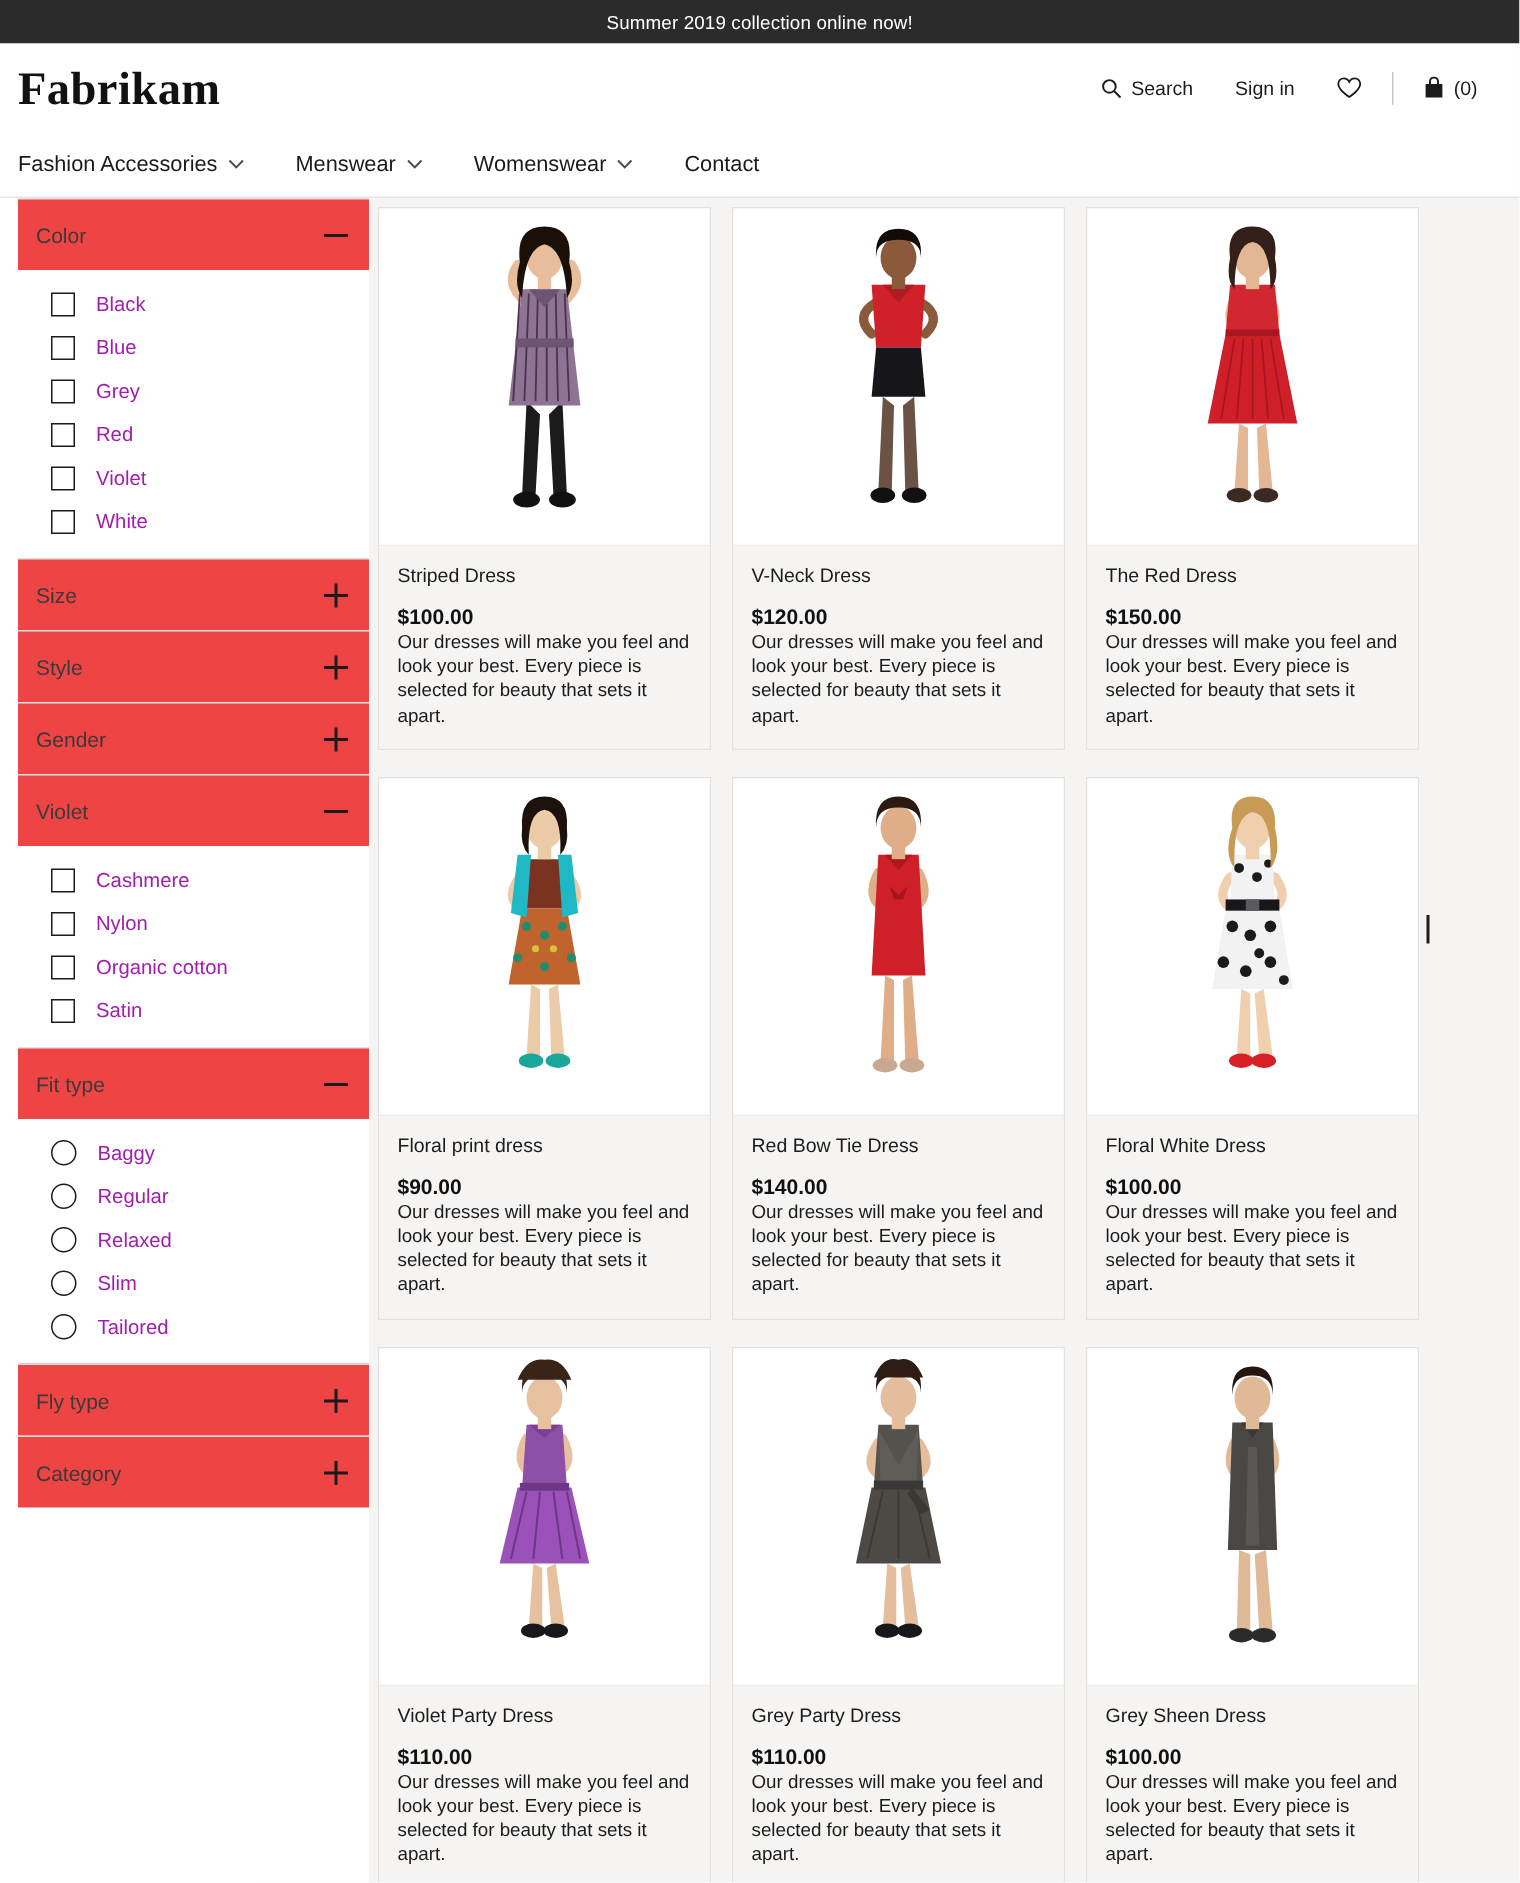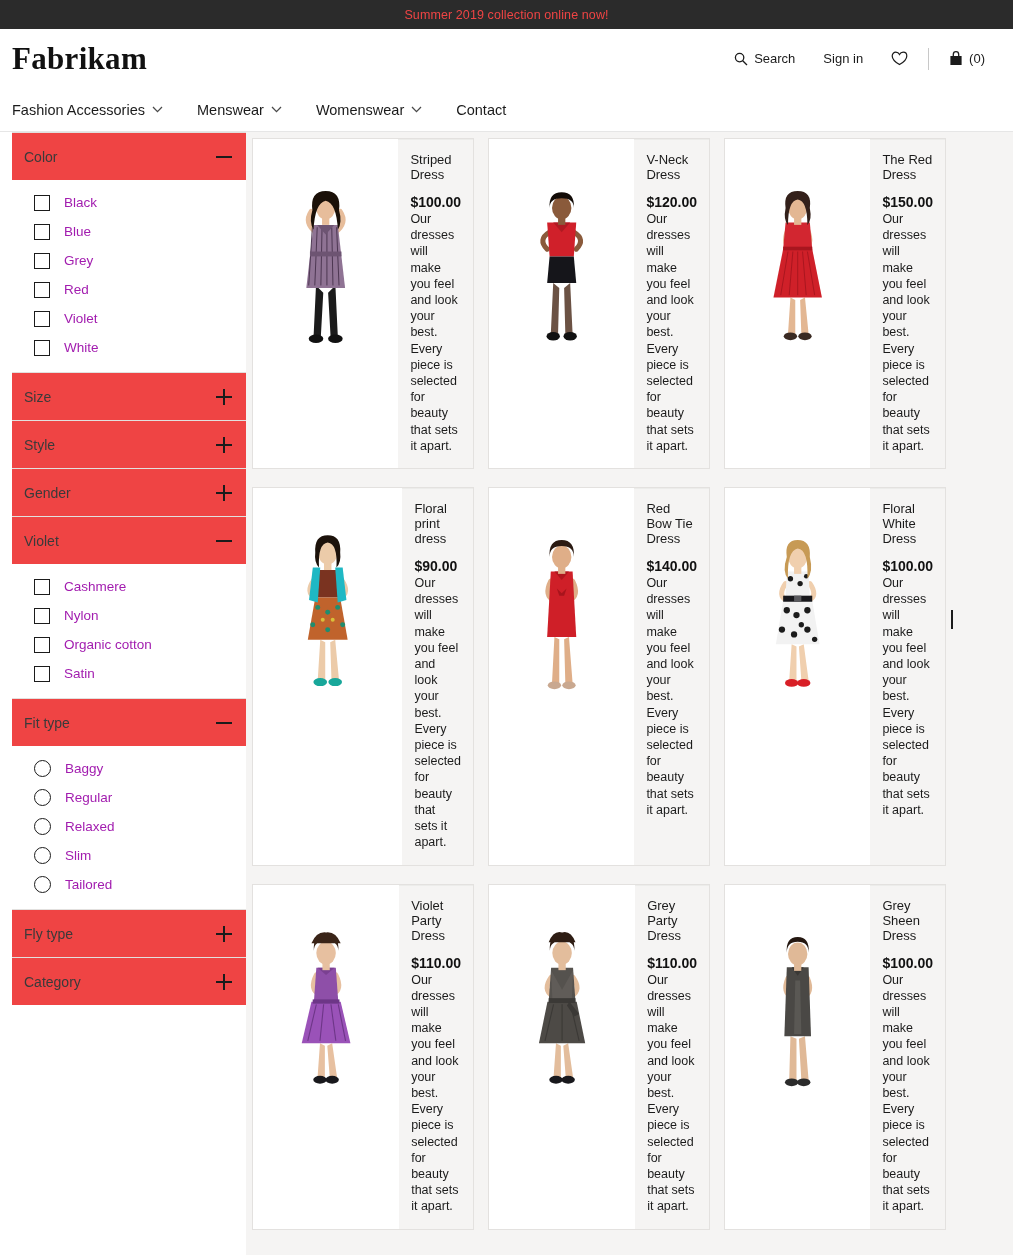--- a/index.html
+++ b/index.html
@@ -8,21 +8,21 @@
     background: #ffffff;
     font-family: "Liberation Sans", sans-serif;
     overflow: hidden;
   }
   body { position: relative; }
 
   
   .banner {
     height: 29px;
     background: #2b2b2b;
-    color: #ef4444;
+    color: #ffffff;
     display: flex; align-items: center; justify-content: center;
     font-size: 12.5px;
     letter-spacing: .1px;
   }
 
   
   .header {
     height: 59px;
     background: #ffffff;
     display: flex; align-items: center;
@@ -182,21 +182,21 @@
   .grid {
     display: grid;
     grid-template-columns: repeat(3, 222px);
     gap: 18px 14px;
     padding: 0 0 0 6px;
   }
   .card {
     width: 222px;
     background: #ffffff;
     border: 1px solid #e3e1df;
-    display: flex; 
+    display: flex; flex-direction: column;
   }
   .card-img {
     height: 224px;
     background: #ffffff;
     display: flex; align-items: flex-end; justify-content: center;
     overflow: hidden;
     position: relative;
   }
   .card-img svg { width: 100%; height: 100%; }
   .card-info {

